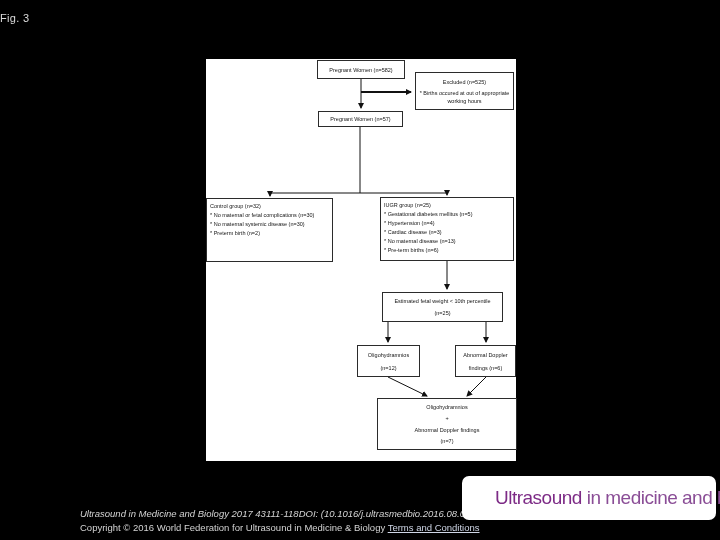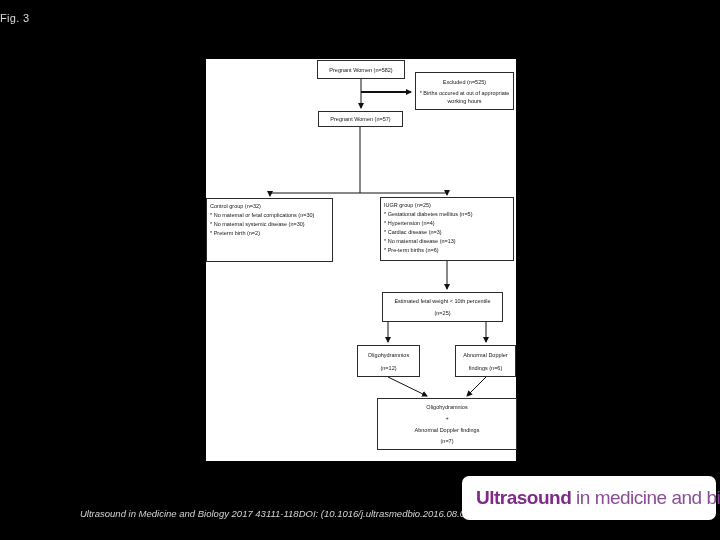--- a/index.html
+++ b/index.html
@@ -42,21 +42,21 @@
   .footer{position:absolute;left:80px;top:507px;color:#d4d4d4;font-size:9.5px;line-height:14px;}
   .footer .cite{font-style:italic;}
   .footer a{color:#cfd6e6;text-decoration:underline;cursor:pointer;font-style:normal;}
   
   .logo{
     position:absolute;left:462px;top:476px;width:254px;height:44px;
     background:#ffffff;border-radius:7px;
     display:flex;align-items:center;gap:6px;padding:0 8px;box-sizing:border-box;
   }
   .brand{font-size:19px;white-space:nowrap;letter-spacing:-0.5px;}
-  .brand .b1{font-weight:700;color:#7d2b86;}
+  .brand .b1{font-weight:400;color:#7d2b86;margin-left:19px;}
   .brand .b2{font-weight:400;color:#8a4d96;}
 </style>
 </head>
 <body>
 
 <div class="fig-title">Fig. 3</div>
 
 <div class="figure">
 
   <svg class="connectors" viewBox="0 0 310 402">
@@ -126,20 +126,23 @@
     <div>Oligohydramnios</div>
     <div>+</div>
     <div>Abnormal Doppler findings</div>
     <div>(n=7)</div>
   </div>
 
 </div>
 
 <div class="footer">
   <div class="cite">Ultrasound in Medicine and Biology 2017 43111-118DOI: (10.1016/j.ultrasmedbio.2016.08.037)</div>
+  <div class="copy">
+    <span>Copyright © 2016 World Federation for Ultrasound in Medicine &amp; Biology </span><a>Terms and Conditions</a>
+  </div>
 </div>
 
 <div class="logo">
   <svg width="38" height="40" viewBox="0 0 40 40">
     <circle cx="20" cy="18" r="14" fill="none" stroke="#7d2f8d" stroke-width="2.2"></circle>
     <path d="M13,11 Q10,18 13,25" fill="none" stroke="#7d2f8d" stroke-width="1.2"></path>
     <path d="M27,11 Q30,18 27,25" fill="none" stroke="#7d2f8d" stroke-width="1.2"></path>
     <path d="M20,9 C18,13 22,15 20,19 C18,23 22,25 20,28" fill="none" stroke="#7d2f8d" stroke-width="1.4"></path>
     <line x1="16" y1="14" x2="24" y2="14" stroke="#7d2f8d" stroke-width="1"></line>
     <line x1="17" y1="22" x2="23" y2="22" stroke="#7d2f8d" stroke-width="1"></line>

